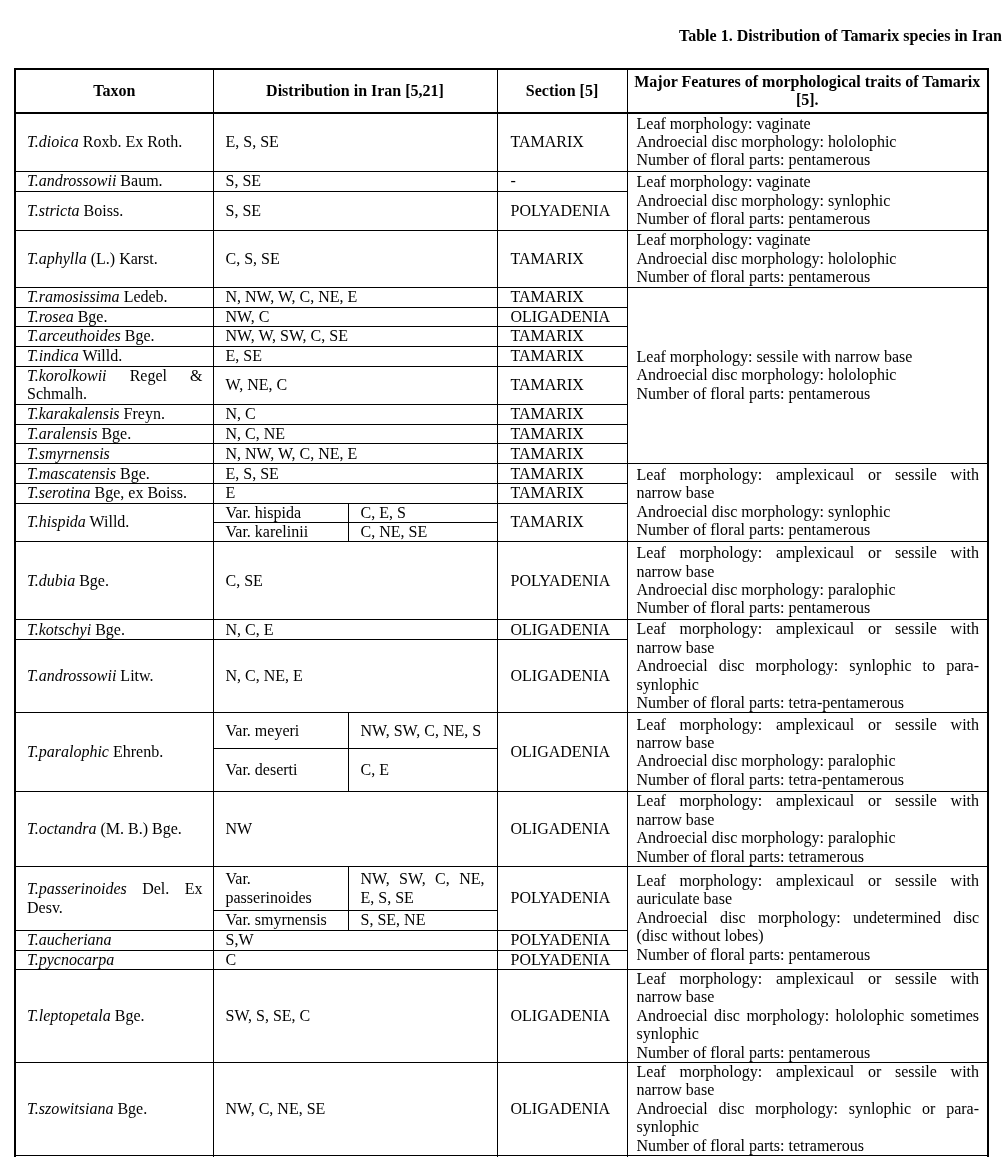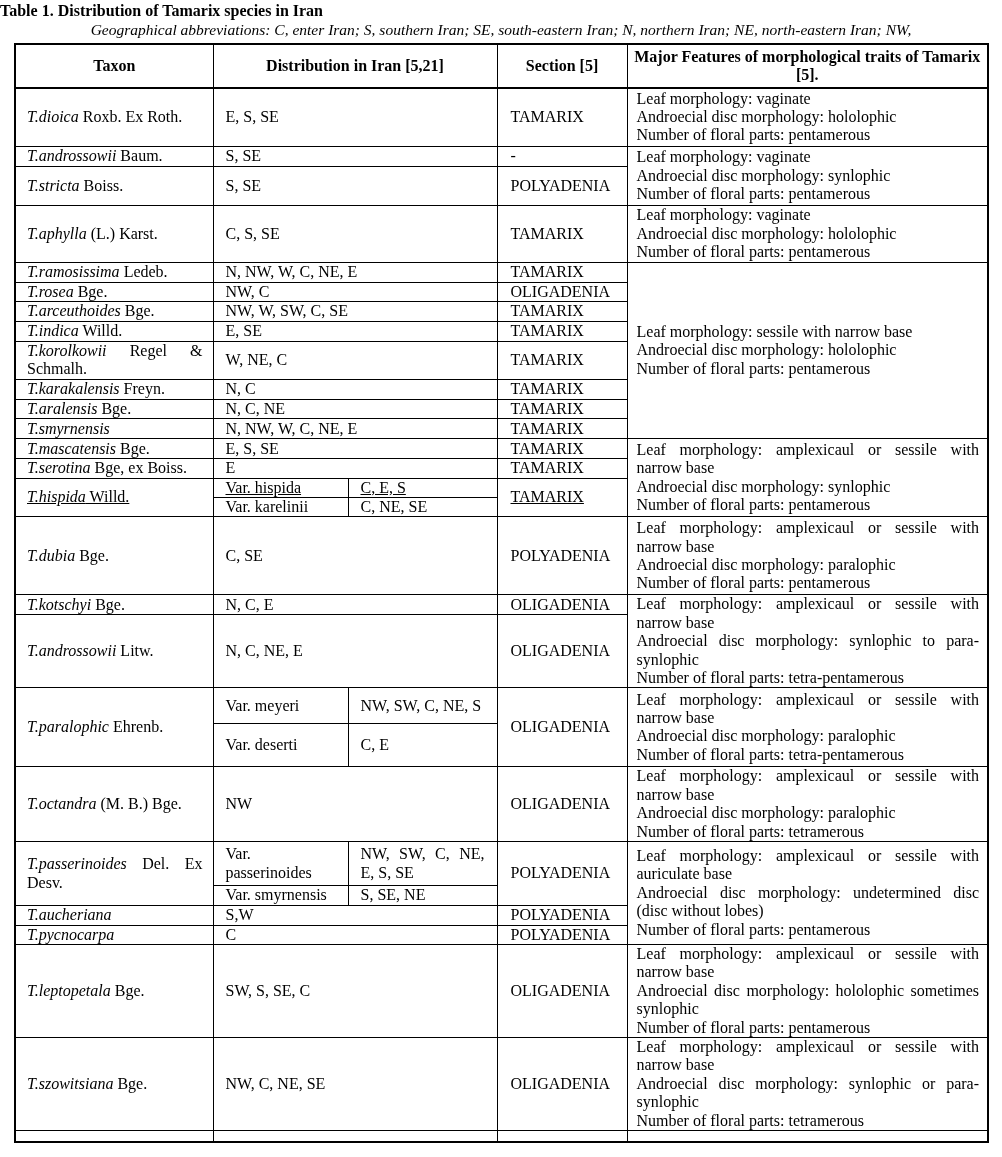--- a/index.html
+++ b/index.html
@@ -7,22 +7,22 @@
     padding: 0;
     background: #ffffff;
     width: 1002px;
     height: 1157px;
     overflow: hidden;
     font-family: "Liberation Serif", serif;
     color: #000000;
   }
   .page { width: 1002px; height: 1157px; position: relative; }
   .title {
-    padding-top: 2px;
-    text-align: left;
+    padding-top: 27px;
+    text-align: right;
     font-weight: bold;
     font-size: 16px;
     line-height: 18px;
   }
   .subtitle {
     text-align: center;
     font-style: italic;
     font-size: 15.5px;
     line-height: 16.5px;
     margin-top: 2px;
@@ -56,21 +56,21 @@
   td.variant-dist-cell { padding: 0 12px 0 12px; text-align: justify; }
   td.section-cell      { padding: 0 4px 0 13px; }
   td.morph-cell        { padding: 0 8px 0 9px; }
   .morph-line          { text-align: justify; }
 </style>
 </head>
 <body>
 
 <div class="page">
   <div class="title">Table 1. Distribution of Tamarix species in Iran</div>
-  <div class="subtitle"><span>Geographical abbreviations: C, enter Iran; S, southern Iran; SE, south-eastern Iran; N, northern Iran; NE, north-eastern Iran; NW,</span><br></div>
+  <div class="subtitle"><br></div>
 
   <table class="species">
     <colgroup>
       <col style="width:198px">
       <col style="width:135px">
       <col style="width:149px">
       <col style="width:130px">
       <col style="width:361px">
     </colgroup>
     <thead>
@@ -170,21 +170,21 @@
             <div class="morph-line">Leaf morphology: amplexicaul or sessile with narrow base</div>
             <div class="morph-line">Androecial disc morphology: synlophic</div>
             <div class="morph-line">Number of floral parts: pentamerous</div>
           </td>
         </tr>
         <tr style="height: 19px;">
           <td class="taxon-cell" rowspan="1"><i>T.serotina</i> Bge, ex Boiss.</td>
           <td class="dist-cell" colspan="2">E</td>
           <td class="section-cell" rowspan="1">TAMARIX</td>
         </tr>
-        <tr style="height: 19px; text-decoration: underline;">
+        <tr style="height: 19px;">
           <td class="taxon-cell" rowspan="2"><i>T.hispida</i> Willd.</td>
           <td class="variant-name-cell">Var. hispida</td>
           <td class="variant-dist-cell">C, E, S</td>
           <td class="section-cell" rowspan="2">TAMARIX</td>
         </tr>
         <tr style="height: 19px;">
           <td class="variant-name-cell">Var. karelinii</td>
           <td class="variant-dist-cell">C, NE, SE</td>
         </tr>
         <tr style="height: 78px;">

